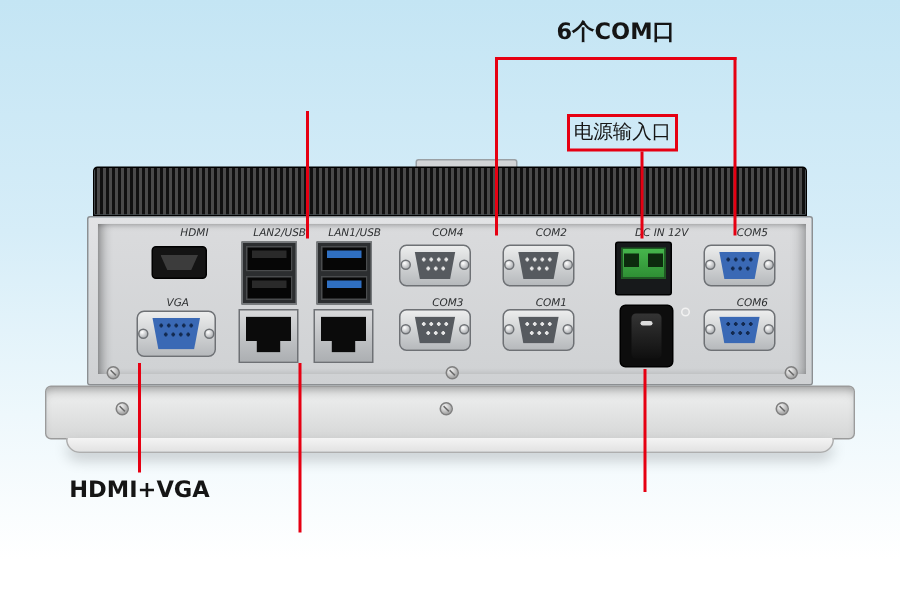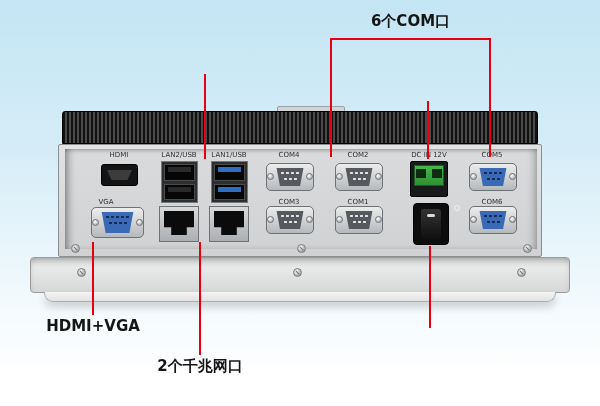--- a/index.html
+++ b/index.html
@@ -19,21 +19,21 @@
           background:linear-gradient(180deg,#dadbdd,#d0d2d4);
           box-shadow:inset 7px 0 8px -5px rgba(0,0,0,.45), inset -7px 0 8px -5px rgba(0,0,0,.3), inset 0 3px 5px -3px rgba(0,0,0,.35); }
   .bezel { position:absolute; left:30px; top:257px; width:540px; height:36px;
           background:linear-gradient(180deg,#f0f1f1,#d6d7d7); border:1px solid #9b9b9b; border-radius:4px;
           box-shadow:inset 0 6px 8px -5px rgba(0,0,0,.45); }
   .lip { position:absolute; left:44px; top:292px; width:512px; height:10px;
           background:linear-gradient(180deg,#f4f4f4,#e2e2e2); border:1px solid #aeaeae; border-top:0;
           border-radius:0 0 9px 9px; box-shadow:0 5px 9px rgba(0,0,0,.18); }
 
   
-  .lbl { position:absolute; font-size:7px; line-height:9px; color:#2d2f31; text-align:center; white-space:nowrap; }
+  .lbl { position:absolute; font-size:7px; line-height:9px; color:#2d2f31; text-align:right; white-space:nowrap;font-style:italic; }
 
   
   .hdmi { position:absolute; background:#141414; border:1px solid #000; border-radius:3px; }
   .hdmi::after { content:""; position:absolute; left:5px; right:5px; top:5px; bottom:5px;
           background:#3c3c3c; clip-path:polygon(0 0,100% 0,82% 100%,18% 100%); }
 
   .dsub { position:absolute; }
   .dsub .shell { position:absolute; inset:0; background:linear-gradient(180deg,#eceded,#b6b9bc);
           border:1px solid #6e7175; border-radius:5px; }
   .dsub .hex { position:absolute; top:50%; width:7px; height:7px; margin-top:-4px; border-radius:50%;
@@ -194,16 +194,16 @@
   <div class="rline" style="left:330px;top:38px;width:161px;height:2px;"></div>
   <div class="rline" style="left:330px;top:38px;width:2px;height:119px;"></div>
   <div class="rline" style="left:489px;top:38px;width:2px;height:119px;"></div>
   <div class="rline" style="left:204px;top:74px;width:2px;height:85px;"></div>
   <div class="rline" style="left:427px;top:101px;width:2px;height:58px;"></div>
   <div class="rline" style="left:92px;top:242px;width:2px;height:73px;"></div>
   <div class="rline" style="left:199px;top:242px;width:2px;height:113px;"></div>
   <div class="rline" style="left:429px;top:246px;width:2px;height:82px;"></div>
 
   <div class="callout" style="left:330px;top:12px;width:161px;">6个COM口</div>
+  <div class="callout-box" style="left:378px;top:76px;width:74px;height:25px;">电源输入口</div>
   <div class="callout" style="left:33px;top:317px;width:120px;">HDMI+VGA</div>
-  <div class="callout" style="left:138px;top:357px;width:124px;">2个千兆网口</div>
 
 </div>
 
 </body></html>

